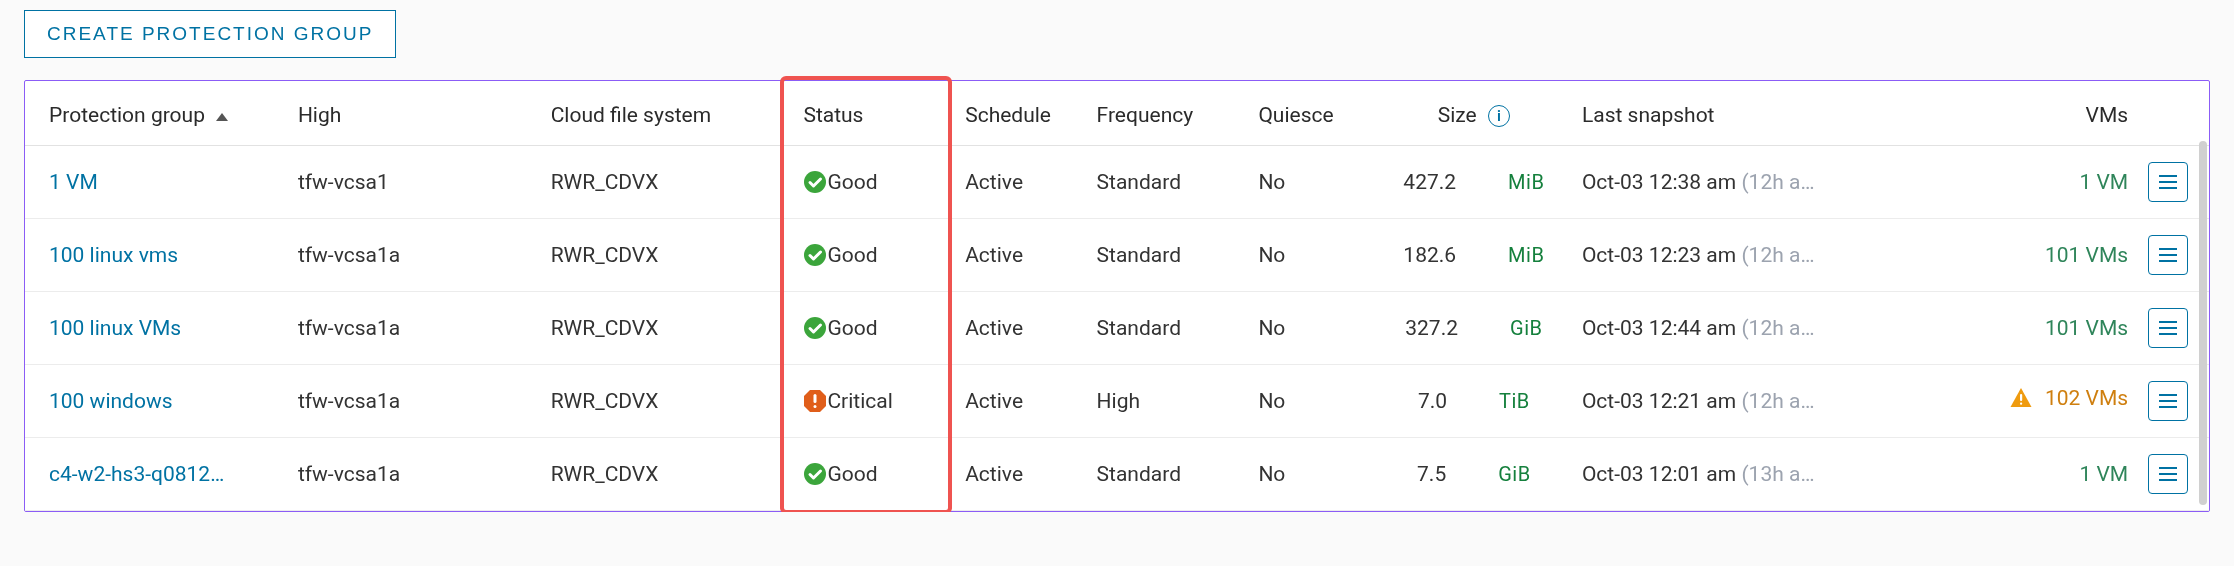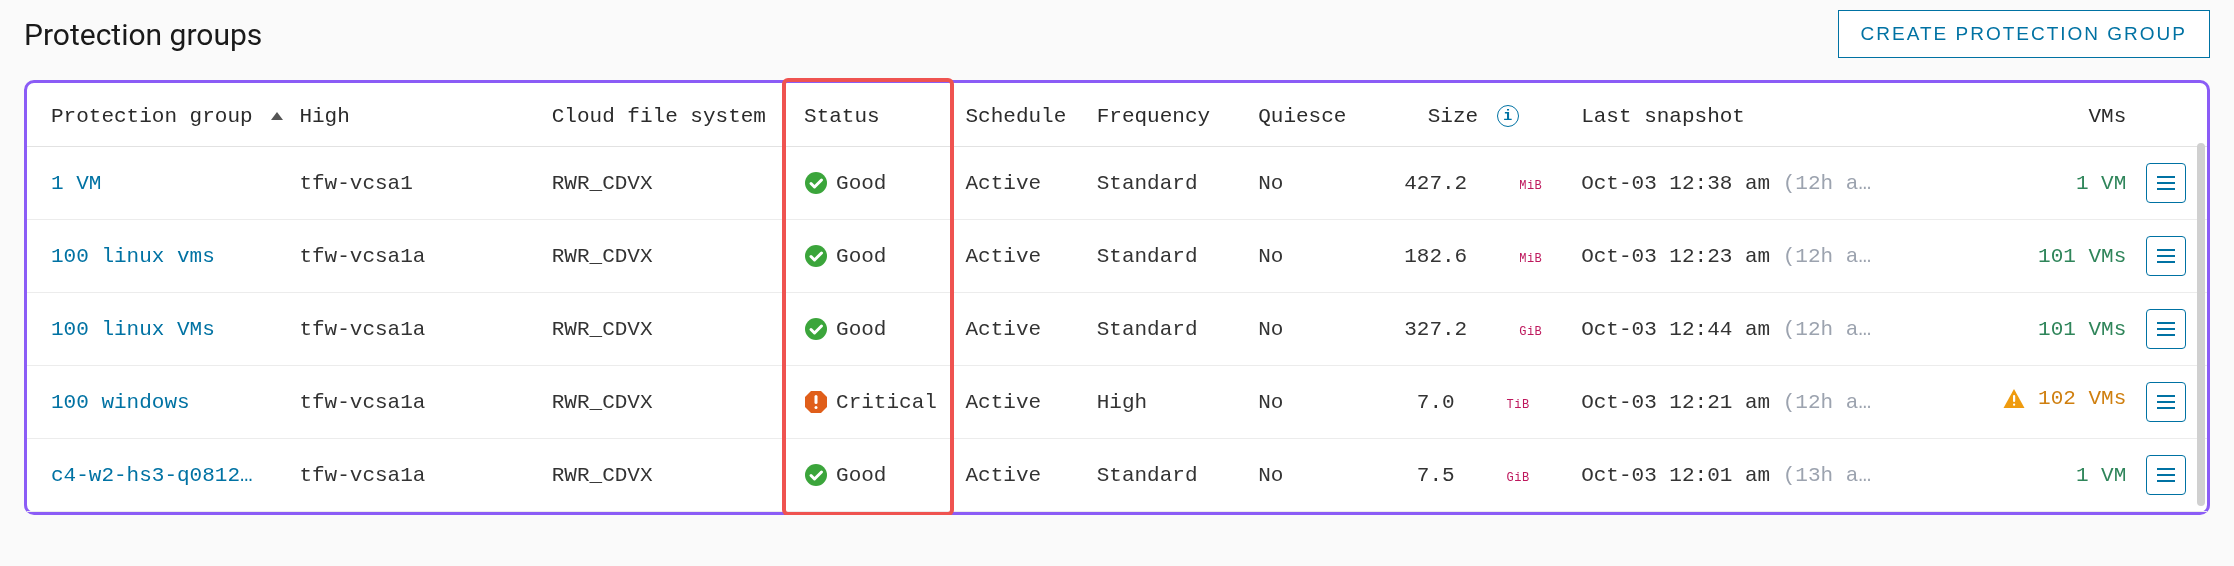--- a/index.html
+++ b/index.html
@@ -32,24 +32,23 @@
     letter-spacing: 2px;
     font-size: 19px;
     font-weight: 500;
     padding: 12px 22px;
     border-radius: 0;
     cursor: pointer;
     text-transform: uppercase;
   }
   .panel {
     background: #fff;
-    border: 3px solid #8b5cf6;
-    border-radius: 10px;
+    border: 1px solid #8b5cf6;
+    border-radius: 2px;
     position: relative;
-    font-family: Liberation Mono, monospace;
   }
   table.pg {
     width: 100%;
     border-collapse: collapse;
     table-layout: fixed;
   }
   col.c-pg     { width: 260px; }
   col.c-site   { width: 250px; }
   col.c-cfs    { width: 250px; }
   col.c-status { width: 160px; }
@@ -80,36 +79,36 @@
     padding: 16px 10px;
     border-bottom: 1px solid #ececec;
     font-size: 21px;
     color: #333;
     white-space: nowrap;
     overflow: hidden;
     text-overflow: ellipsis;
   }
   .link { color: #0072a3; cursor: pointer; }
   .muted { color: #9ca3af; margin-top: 29px; }
-  .unit { color: #be185d; font-size: 12px; letter-spacing: 0.5px; padding-left:4px;margin-left:48px;}
+  .unit { color: #15803d; font-size: 20px; letter-spacing: 0.5px; padding-left:4px;margin-left:48px;}
   .sort-caret {
     display: inline-block; width: 0; height: 0;
     border-left: 6px solid transparent;
     border-right: 6px solid transparent;
     border-bottom: 8px solid #555;
     vertical-align: middle;
     margin-left: 6px;
   }
   .info-icon {
     display:inline-flex; align-items:center; justify-content:center;
     width:22px; height:22px; border:1.5px solid #0072a3; border-radius:50%;
     color:#0072a3; font-size:15px; font-weight:600;
     margin-left:6px; vertical-align:middle;
   }
-  .status-cell { display:flex; align-items:center; gap:8px; }
+  .status-cell { display:flex; align-items:center; gap:0; }
   .ico { width:24px; height:24px; display:inline-flex; align-items:center; justify-content:center; flex-shrink:0;}
   .ico-good svg { width:24px; height:24px; }
   .ico-crit svg { width:24px; height:24px; }
   .ico-warn svg { width:26px; height:26px; }
   .vm-count { color: #2f855a; font-weight:400; }
   .vm-warn  { color: #cf7f0f; font-weight:400; display:inline-flex; align-items:center; gap:12px;}
   .action-btn {
     width: 40px; height: 40px;
     border: 1px solid #0072a3; border-radius:4px;
     background:#fff; display:inline-flex; align-items:center; justify-content:center;
@@ -150,21 +149,20 @@
   </symbol>
   <symbol id="sym-warn" viewBox="0 0 24 24">
     <path d="M12 2 L22.5 21 L1.5 21 Z" fill="#ef9b0f"></path>
     <rect x="11" y="8" width="2.2" height="7" rx="1" fill="#fff"></rect>
     <rect x="11" y="16.5" width="2.2" height="2.2" rx="1" fill="#fff"></rect>
   </symbol>
 </svg>
 
 <div class="page">
   <div class="header-row">
-    <div class="page-title">Protection groups</div>
     <button class="create-btn">Create Protection Group</button>
   </div>
 
   <div class="panel">
     <table class="pg">
       <colgroup>
         <col class="c-pg">
           <col class="c-site">
           <col class="c-cfs">
           <col class="c-status">

